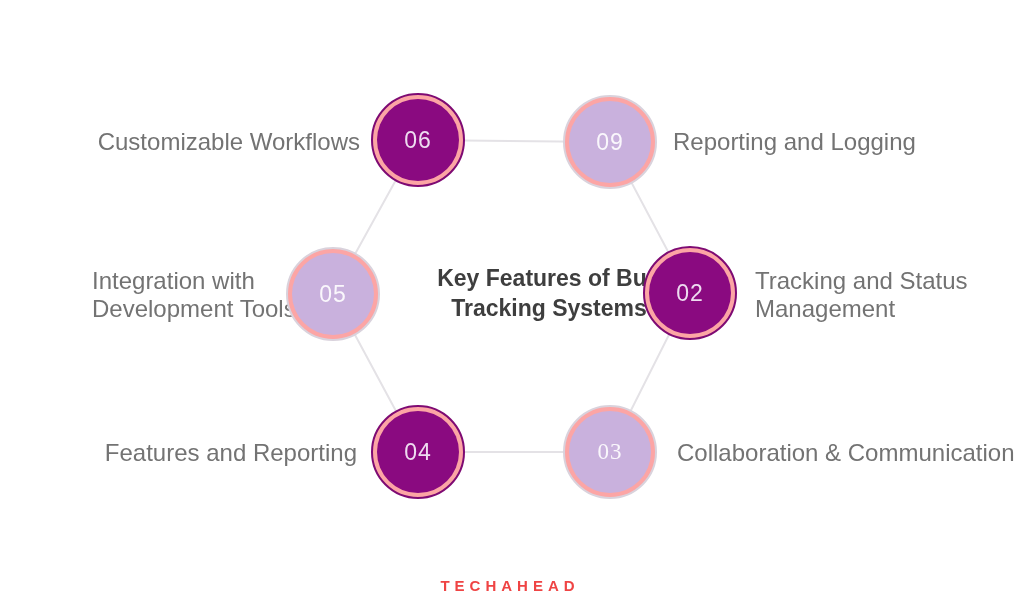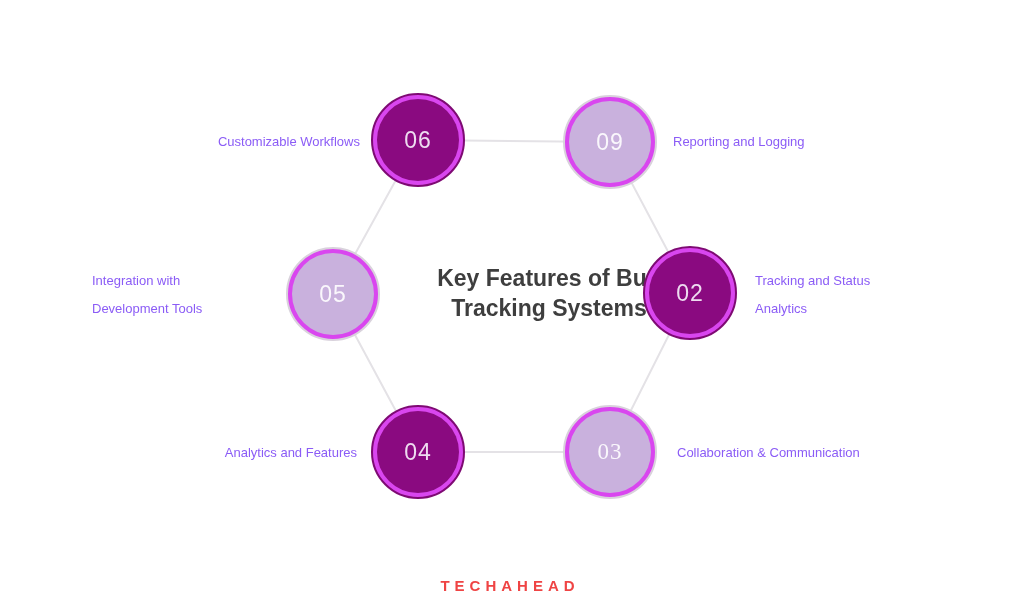--- a/index.html
+++ b/index.html
@@ -20,21 +20,21 @@
     left: 0;
     top: 0;
     z-index: 0;
   }
   
   .node {
     position: absolute;
     width: 90px;
     height: 90px;
     border-radius: 50%;
-    background: #d946ef;
+    background: #fca5a5;
     border: 2px solid transparent;
     display: flex;
     align-items: center;
     justify-content: center;
     z-index: 2;
     box-sizing: content-box;
   }
   .node .fill {
     width: 82px;
     height: 82px;
@@ -57,23 +57,23 @@
 
   .n01 { left: 563px; top: 95px; }
   .n02 { left: 643px; top: 246px; }
   .n03 { left: 563px; top: 405px; font-family: Liberation Serif, serif; }
   .n04 { left: 371px; top: 405px; }
   .n05 { left: 286px; top: 247px; }
   .n06 { left: 371px; top: 93px; }
 
   .label {
     position: absolute;
-    font-size: 13px;
+    font-size: 24px;
     line-height: 28px;
-    color: #8b5cf6;
+    color: #737373;
     white-space: pre-line;
     z-index: 1;
   }
   .l01 { left: 673px; top: 128px; }
   .l02 { left: 755px; top: 267px; }
   .l03 { left: 677px; top: 439px; }
   .l04 { right: 667px; top: 439px; text-align: right; }
   .l05 { left: 92px;  top: 267px; }
   .l06 { right: 664px; top: 128px; text-align: right; }
 
@@ -138,23 +138,23 @@
     </div>
   </div>
   <div class="node dark n06">
     <div class="fill">
       <span class="num">06</span>
     </div>
   </div>
 
   <div class="label l01">Reporting and Logging</div>
   <div class="label l02">Tracking and Status
-Analytics</div>
+Management</div>
   <div class="label l03">Collaboration &amp; Communication</div>
-  <div class="label l04">Analytics and Features</div>
+  <div class="label l04">Features and Reporting</div>
   <div class="label l05">Integration with
 Development Tools</div>
   <div class="label l06">Customizable Workflows</div>
 
   <div class="center-title">Key Features of Bug
 Tracking Systems</div>
 
   <div class="brand-logo">TECHAHEAD</div>
 
 </div>

